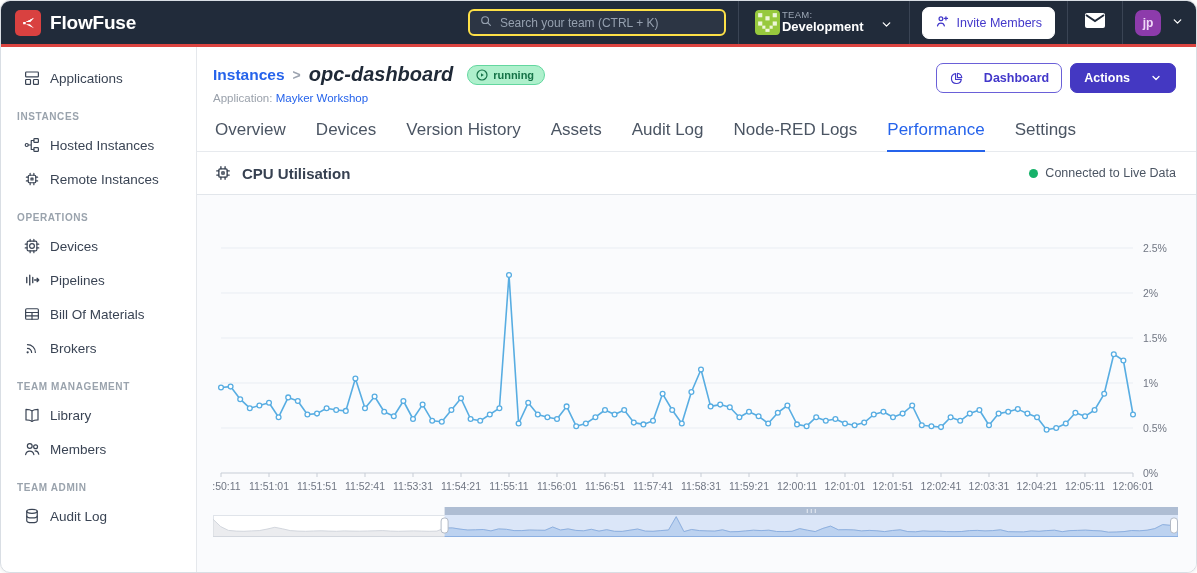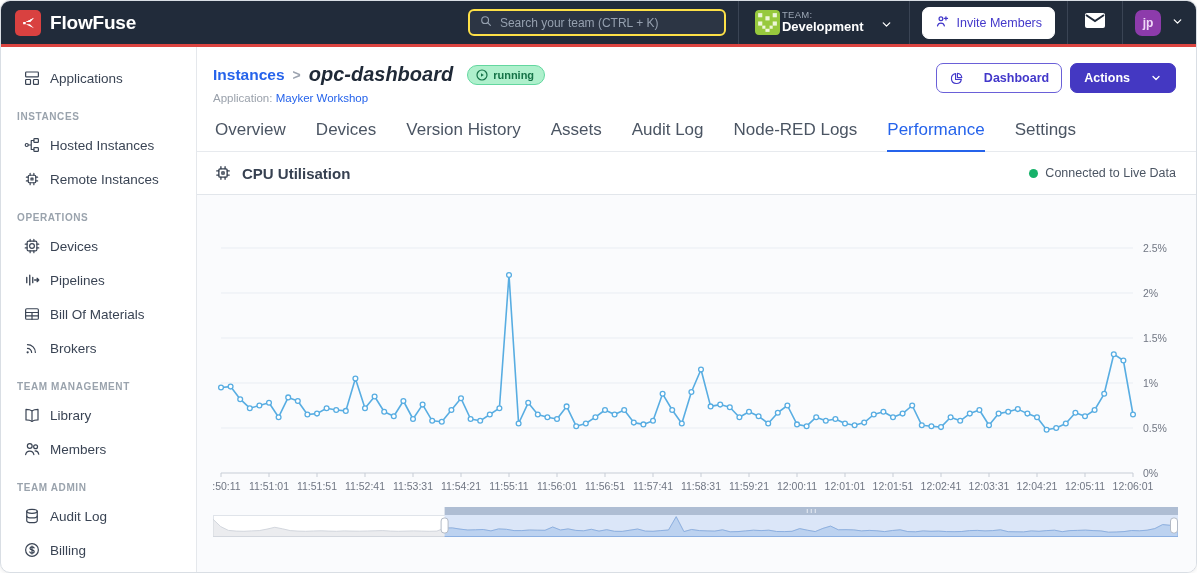--- a/index.html
+++ b/index.html
@@ -235,27 +235,20 @@
         <span>Members</span>
       </div>
       <div class="side-header">TEAM ADMIN</div>
       <div class="side-item">
         <svg width="18" height="18" viewBox="0 0 24 24" fill="none" stroke="currentColor" stroke-width="1.6" stroke-linecap="round" stroke-linejoin="round">
             <ellipse cx="12" cy="5.8" rx="7" ry="2.6"></ellipse>
             <path d="M5 5.8v6.2c0 1.4 3.1 2.6 7 2.6s7-1.2 7-2.6V5.8"></path>
             <path d="M5 12v6.2c0 1.4 3.1 2.6 7 2.6s7-1.2 7-2.6V12"></path>
           </svg>
         <span>Audit Log</span>
-      </div>
-      <div class="side-item">
-        <svg width="18" height="18" viewBox="0 0 24 24" fill="none" stroke="currentColor" stroke-width="1.6" stroke-linecap="round" stroke-linejoin="round">
-            <circle cx="12" cy="12" r="8.5"></circle>
-            <path d="M12 6.8v10.4M14.8 9.2c-.6-1-1.6-1.5-2.8-1.5-1.5 0-2.7.9-2.7 2.1 0 1.3 1.1 1.8 2.7 2.1 1.7.3 2.9.9 2.9 2.2 0 1.2-1.3 2.1-2.9 2.1-1.3 0-2.4-.6-2.9-1.6"></path>
-          </svg>
-        <span>Billing</span>
       </div>
       <div class="side-item">
         
         
       </div>
     </nav>
 
     <main class="main">
       <div class="page-head">
         <div>

